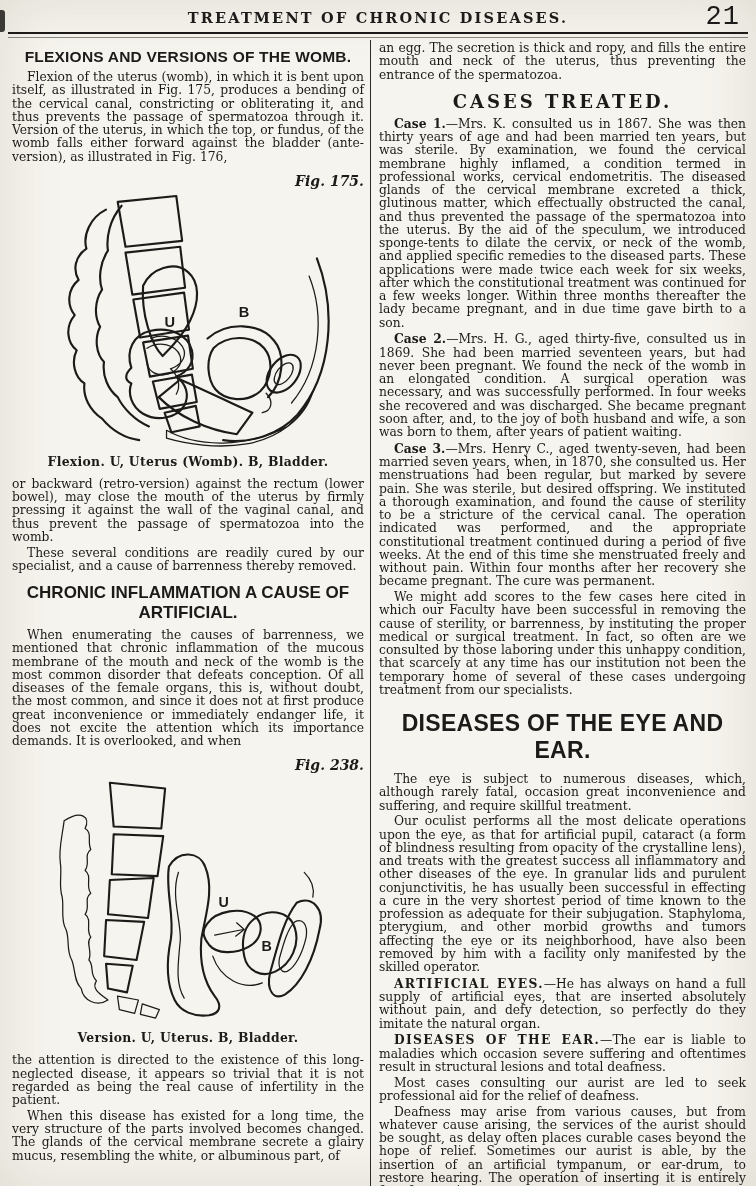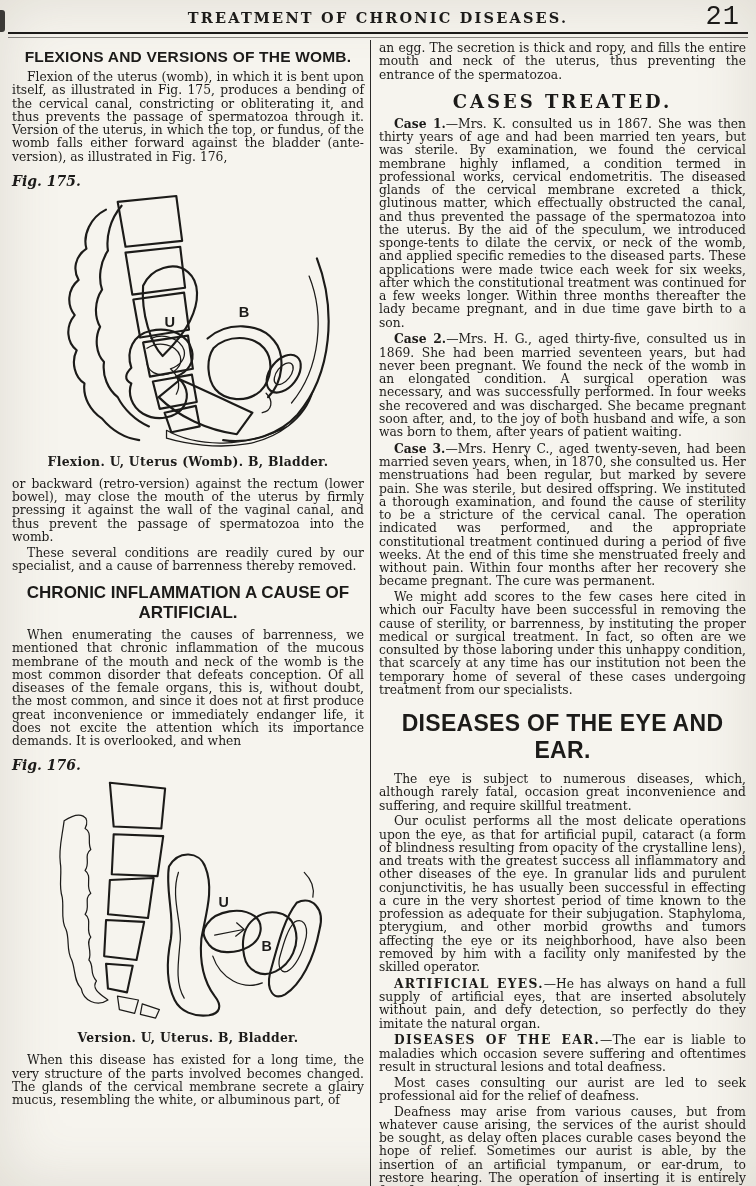--- a/index.html
+++ b/index.html
@@ -52,21 +52,21 @@
   .heading3 {
     font-weight:bold; font-size:18px; letter-spacing:3px;
     text-align:center; margin:9px 0 5px;
   }
   .heading1big {
     font-family:"Liberation Sans", sans-serif; font-weight:bold;
     font-size:23px; text-align:center; margin:13px 0 9px; letter-spacing:.3px;
   }
   .fig-label {
     font-style:italic; font-weight:bold; font-size:14px;
-    text-align:left; margin:9px 0 2px;
+    text-align:right; margin:9px 0 2px;
   }
   .caption {
     font-weight:bold; font-size:12.4px; text-align:center;
     letter-spacing:.3px; margin:3px 0 9px;
   }
   .figure-wrap { text-align:center; margin:1px 0 2px; }
   .figure-wrap svg { display:inline-block; }
   .figsketch path, .figsketch ellipse { stroke:#1c1b19; fill:none; stroke-width:2.2; stroke-linejoin:round; stroke-linecap:round; }
   .figsketch .thin { stroke-width:1.3; }
   .figsketch text { font-family:"Liberation Sans", sans-serif; font-weight:bold; font-size:15px; fill:#1c1b19; stroke:none; }
@@ -129,21 +129,21 @@
 
     <path d="M148,244 C180,262 230,262 272,240 C284,230 294,216 298,204 C290,232 262,252 230,258 C200,263 168,258 148,252 Z" fill="url(#hA175)" class="thin"></path>
     <text x="146" y="138">U</text>
     <text x="222" y="128">B</text>
   </svg></div>
         <div class="caption">Flexion.  U, Uterus (Womb).  B, Bladder.</div>
         <div class="paragraph noindent">or backward (retro-version) against the rectum (lower bowel), may close the mouth of the uterus by firmly pressing it against the wall of the vaginal canal, and thus prevent the passage of spermatozoa into the womb.</div>
         <div class="paragraph">These several conditions are readily cured by our specialist, and a cause of barrenness thereby removed.</div>
         <div class="heading2">CHRONIC INFLAMMATION A CAUSE OF ARTIFICIAL.</div>
         <div class="paragraph">When enumerating the causes of barrenness, we mentioned that chronic inflammation of the mucous membrane of the mouth and neck of the womb is the most common disorder that defeats conception. Of all diseases of the female organs, this is, without doubt, the most common, and since it does not at first produce great inconvenience or immediately endanger life, it does not excite the attention which its importance demands. It is overlooked, and when</div>
-        <div class="fig-label">Fig. 176.</div>
+        <div class="fig-label">Fig. 238.</div>
         <div class="figure-wrap"><svg class="figsketch" width="324" height="248" viewBox="0 0 340 252">
     <defs>
       <pattern id="hA176" width="4.4" height="4.4" patternUnits="userSpaceOnUse" patternTransform="rotate(-48)">
         <line x1="0" y1="0" x2="0" y2="4.4" stroke="#1c1b19" stroke-width="1.05"></line>
       </pattern>
       <pattern id="spk176" width="9" height="9" patternUnits="userSpaceOnUse">
         <circle cx="2.2" cy="2.6" r="1" fill="#1c1b19"></circle>
         <circle cx="6.4" cy="6.2" r="0.9" fill="#1c1b19"></circle>
         <circle cx="7.6" cy="1.4" r="0.7" fill="#1c1b19"></circle>
       </pattern>
@@ -168,20 +168,21 @@
     <path d="M236,150 C252,134 276,138 282,156 C288,174 278,194 262,202 C248,209 232,202 229,186 C226,172 228,158 236,150 Z" fill="#f6f4ee"></path>
     <path class="thin" d="M196,186 C204,210 228,222 248,214"></path>
 
     <path d="M284,130 C300,122 314,136 308,158 C302,190 288,216 272,226 C260,233 252,222 256,204 C264,176 270,148 284,130 Z" fill="#f6f4ee"></path>
     <path class="thin" d="M282,150 C290,146 296,152 294,166 C290,184 282,198 274,202 C268,204 264,198 266,188 C270,174 274,158 282,150 Z"></path>
     <path class="thin" d="M292,98 C300,106 303,114 301,124"></path>
     <text x="202" y="134">U</text>
     <text x="247" y="181">B</text>
   </svg></div>
         <div class="caption">Version.  U, Uterus.  B, Bladder.</div>
+        <div class="paragraph noindent">the attention is directed to the existence of this long-neglected disease, it appears so trivial that it is not regarded as being the real cause of infertility in the patient.</div>
         <div class="paragraph">When this disease has existed for a long time, the very structure of the parts involved becomes changed. The glands of the cervical membrane secrete a glairy mucus, resembling the white, or albuminous part, of</div>
       </section>
     <section class="col col-right">
         <div class="paragraph noindent">an egg. The secretion is thick and ropy, and fills the entire mouth and neck of the uterus, thus preventing the entrance of the spermatozoa.</div>
         <div class="heading3">CASES TREATED.</div>
         <div class="paragraph"><span class="lead case-lead">Case 1.</span>—Mrs. K. consulted us in 1867. She was then thirty years of age and had been married ten years, but was sterile. By examination, we found the cervical membrane highly inflamed, a condition termed in professional works, cervical endometritis. The diseased glands of the cervical membrane excreted a thick, glutinous matter, which effectually obstructed the canal, and thus prevented the passage of the spermatozoa into the uterus. By the aid of the speculum, we introduced sponge-tents to dilate the cervix, or neck of the womb, and applied specific remedies to the diseased parts. These applications were made twice each week for six weeks, after which the constitutional treatment was continued for a few weeks longer. Within three months thereafter the lady became pregnant, and in due time gave birth to a son.</div>
         <div class="paragraph"><span class="lead case-lead">Case 2.</span>—Mrs. H. G., aged thirty-five, consulted us in 1869. She had been married seventeen years, but had never been pregnant. We found the neck of the womb in an elongated condition. A surgical operation was necessary, and was successfully performed. In four weeks she recovered and was discharged. She became pregnant soon after, and, to the joy of both husband and wife, a son was born to them, after years of patient waiting.</div>
         <div class="paragraph"><span class="lead case-lead">Case 3.</span>—Mrs. Henry C., aged twenty-seven, had been married seven years, when, in 1870, she consulted us. Her menstruations had been regular, but marked by severe pain. She was sterile, but desired offspring. We instituted a thorough examination, and found the cause of sterility to be a stricture of the cervical canal. The operation indicated was performed, and the appropriate constitutional treatment continued during a period of five weeks. At the end of this time she menstruated freely and without pain. Within four months after her recovery she became pregnant. The cure was permanent.</div>
         <div class="paragraph">We might add scores to the few cases here cited in which our Faculty have been successful in removing the cause of sterility, or barrenness, by instituting the proper medical or surgical treatment. In fact, so often are we consulted by those laboring under this unhappy condition, that scarcely at any time has our institution not been the temporary home of several of these cases undergoing treatment from our specialists.</div>
         <div class="heading1big">DISEASES OF THE EYE AND EAR.</div>

